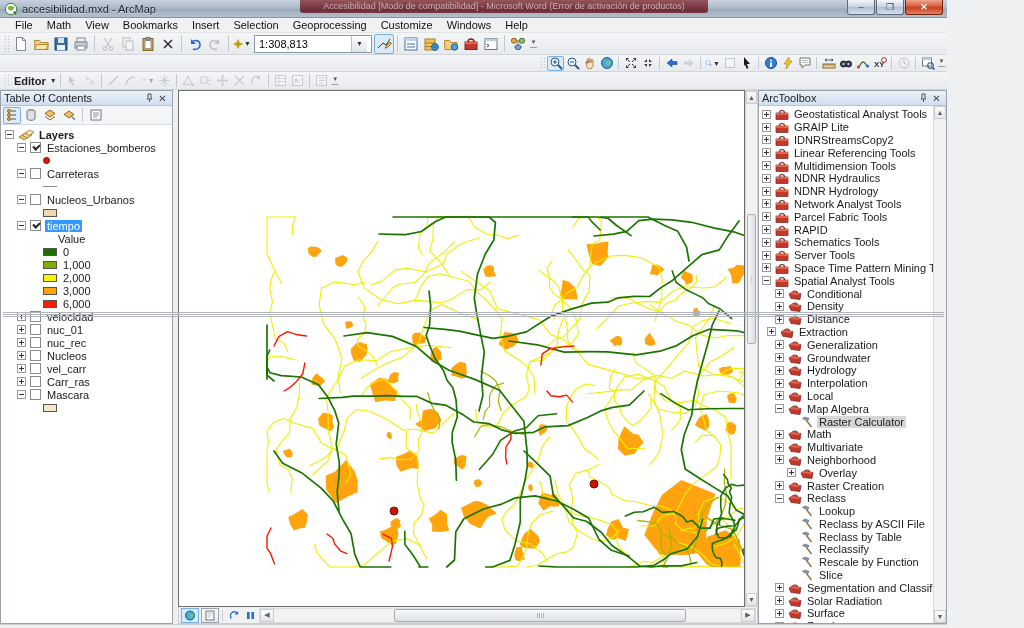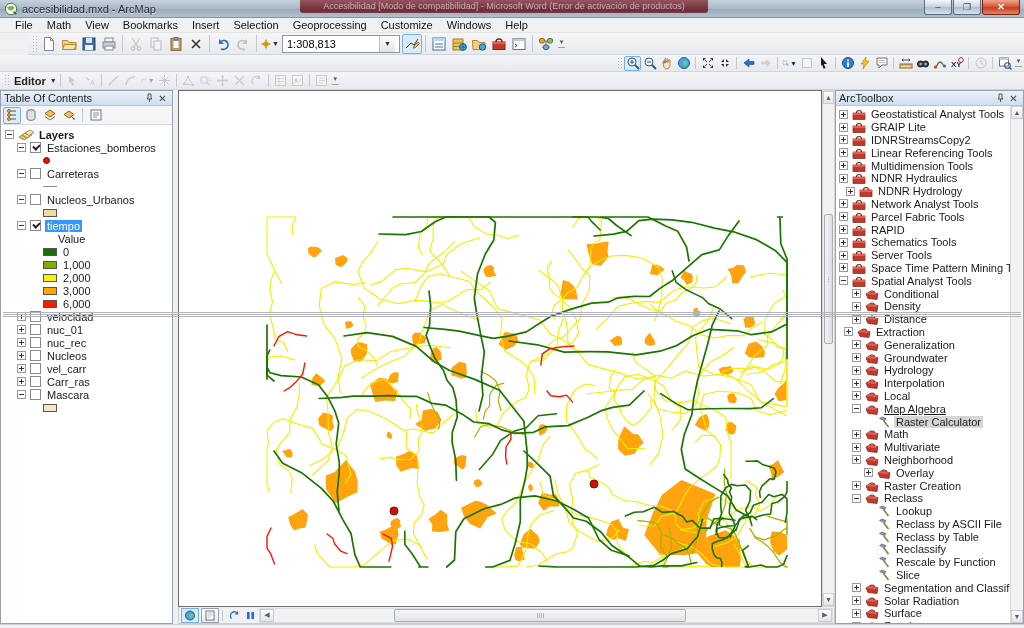--- a/index.html
+++ b/index.html
@@ -1,35 +1,35 @@
 <!DOCTYPE html>
 <html><head>
 <meta charset="utf-8">
 <style>
   * { margin:0; padding:0; box-sizing:border-box; }
   html,body { width:1024px; height:628px; overflow:hidden; }
   body { font-family:"Liberation Sans",sans-serif; font-size:11px; color:#1a1a1a; background:#eef0f2; }
-  .window { width:1024px; height:628px; position:relative; display:flex; flex-direction:column; background:#eef0f2; }
+  .window { width:947px; height:628px; position:relative; display:flex; flex-direction:column; background:#eef0f2; }
 
   
   .titlebar { height:18px; background:linear-gradient(180deg,#c8d2de 0%,#a9b7c7 50%,#99a9bb 51%,#b3c0ce 100%); display:flex; align-items:center; padding-left:4px; position:relative; border-bottom:1px solid #8494a6; }
   .titlebar .app-icon { width:14px; height:14px; margin-right:4px; }
   .titlebar .title-text { font-size:11px; color:#1c2530; text-shadow:0 1px 1px #ffffffaa; white-space:nowrap; }
   .ghost-title { position:absolute; left:300px; top:0; width:408px; height:13px; background:linear-gradient(180deg,#96545d,#6d2e39 80%,#7a3b46); border-radius:0 0 3px 3px; color:#c9aeb2; font-size:9px; line-height:13px; text-align:center; overflow:hidden; filter:blur(.7px); white-space:nowrap; }
   .win-controls { position:absolute; right:4px; top:0; display:flex; }
   .win-btn { width:28px; height:15px; border:1px solid #5e6b7a; border-top:none; display:flex; align-items:center; justify-content:center; font-size:9px; color:#31404f; background:linear-gradient(180deg,#f4f7fa,#c6d2de 50%,#aebfd0 51%,#d6e0ea); border-radius:0 0 3px 3px; margin-left:1px; }
   .win-btn.close { width:38px; background:linear-gradient(180deg,#f0a492,#d95b39 45%,#c2401f 55%,#e98265); color:#fff; border-color:#6d2714; font-weight:bold; }
 
   
   .menubar { height:15px; background:#f0f1f2; display:flex; align-items:center; padding-left:8px; gap:0; border-bottom:1px solid #e2e4e6; }
   .menu-item { padding:0 7px; font-size:11px; line-height:15px; color:#111; cursor:default; }
 
   
   .tb { display:flex; align-items:center; background:linear-gradient(180deg,#f4f5f7,#e7eaee); border-bottom:1px solid #d2d6db; padding-left:2px; }
-  .tb1 { height:22px;margin-left:28px; } .tb2 { height:17px;justify-content:flex-end; } .tb3 { height:18px; }
+  .tb1 { height:22px; } .tb2 { height:17px;justify-content:flex-end; } .tb3 { height:18px; }
   .grip { width:5px; height:80%; margin:0 2px; background-image:radial-gradient(circle,#b7bcc2 1px,transparent 1px); background-size:3px 3px; }
   .sep { width:1px; height:78%; background:#c5c9ce; margin:0 3px; }
   .tbtn { width:20px; height:20px; display:flex; align-items:center; justify-content:center; border:1px solid transparent; flex:none; }
   .tb2 .tbtn, .tb3 .tbtn { width:17px; height:15px; }
   .tbtn.active { border:1px solid #7ab0e0; background:#dcebfa; border-radius:2px; }
   .tbtn.disabled { opacity:.38; filter:grayscale(1); }
   .tbtn svg { display:block; }
   .drop-arrow { font-size:7px; color:#333; margin-left:1px; }
   .overflow-btn { width:11px; height:100%; display:flex; flex-direction:column; align-items:center; justify-content:center; color:#555; font-size:7px; line-height:5px; }
   .scale-combo { display:flex; align-items:center; height:18px; border:1px solid #8a99a8; background:#fff; width:118px; margin:0 2px; }
@@ -931,21 +931,21 @@
             </div>
             <div class="atb-row" style="padding-left: 3px;">
               <span class="exp plus"></span>
               <svg width="14" height="12" viewBox="0 0 14 12" style="flex: 0 0 auto; margin-right: 3px;">
                 <path d="M4.5 5a2.5 2.5 0 015 0" fill="none" stroke="#7e241a" stroke-width="1.2"></path>
                 <rect x="1" y="5" width="12" height="6.5" fill="#c0392b" stroke="#7e241a" stroke-width=".7"></rect>
                 <rect x="1" y="5" width="12" height="2" fill="#e2604e"></rect>
               </svg>
               <span class="atb-label">NDNR Hydraulics</span>
             </div>
-            <div class="atb-row" style="padding-left: 10px;">
+            <div class="atb-row" style="padding-left: 3px;">
               <span class="exp plus"></span>
               <svg width="14" height="12" viewBox="0 0 14 12" style="flex: 0 0 auto; margin-right: 3px;">
                 <path d="M4.5 5a2.5 2.5 0 015 0" fill="none" stroke="#7e241a" stroke-width="1.2"></path>
                 <rect x="1" y="5" width="12" height="6.5" fill="#c0392b" stroke="#7e241a" stroke-width=".7"></rect>
                 <rect x="1" y="5" width="12" height="2" fill="#e2604e"></rect>
               </svg>
               <span class="atb-label">NDNR Hydrology</span>
             </div>
             <div class="atb-row" style="padding-left: 3px;">
               <span class="exp plus"></span>
@@ -1084,21 +1084,21 @@
             </div>
             <div class="atb-row" style="padding-left: 16px;">
               <span class="exp plus"></span>
               <svg width="14" height="12" viewBox="0 0 14 12" style="flex: 0 0 auto; margin-right: 3px;">
                 <path d="M4.5 5.5a2.5 2.5 0 015 0" fill="none" stroke="#7e241a" stroke-width="1.1"></path>
                 <path d="M1 6l3-2 9 1.5-1 6-9-1z" fill="#c0392b" stroke="#7e241a" stroke-width=".7"></path>
                 <path d="M1 6l3-2 9 1.5-3 1.5z" fill="#e2604e"></path>
               </svg>
               <span class="atb-label">Local</span>
             </div>
-            <div class="atb-row" style="padding-left: 16px; text-decoration: underline;">
+            <div class="atb-row" style="padding-left: 16px;">
               <span class="exp"></span>
               <svg width="14" height="12" viewBox="0 0 14 12" style="flex: 0 0 auto; margin-right: 3px;">
                 <path d="M4.5 5.5a2.5 2.5 0 015 0" fill="none" stroke="#7e241a" stroke-width="1.1"></path>
                 <path d="M1 6l3-2 9 1.5-1 6-9-1z" fill="#c0392b" stroke="#7e241a" stroke-width=".7"></path>
                 <path d="M1 6l3-2 9 1.5-3 1.5z" fill="#e2604e"></path>
               </svg>
               <span class="atb-label">Map Algebra</span>
             </div>
             <div class="atb-row" style="padding-left: 29px;">
               <span style="width: 13px; flex: 0 0 auto;"></span>

